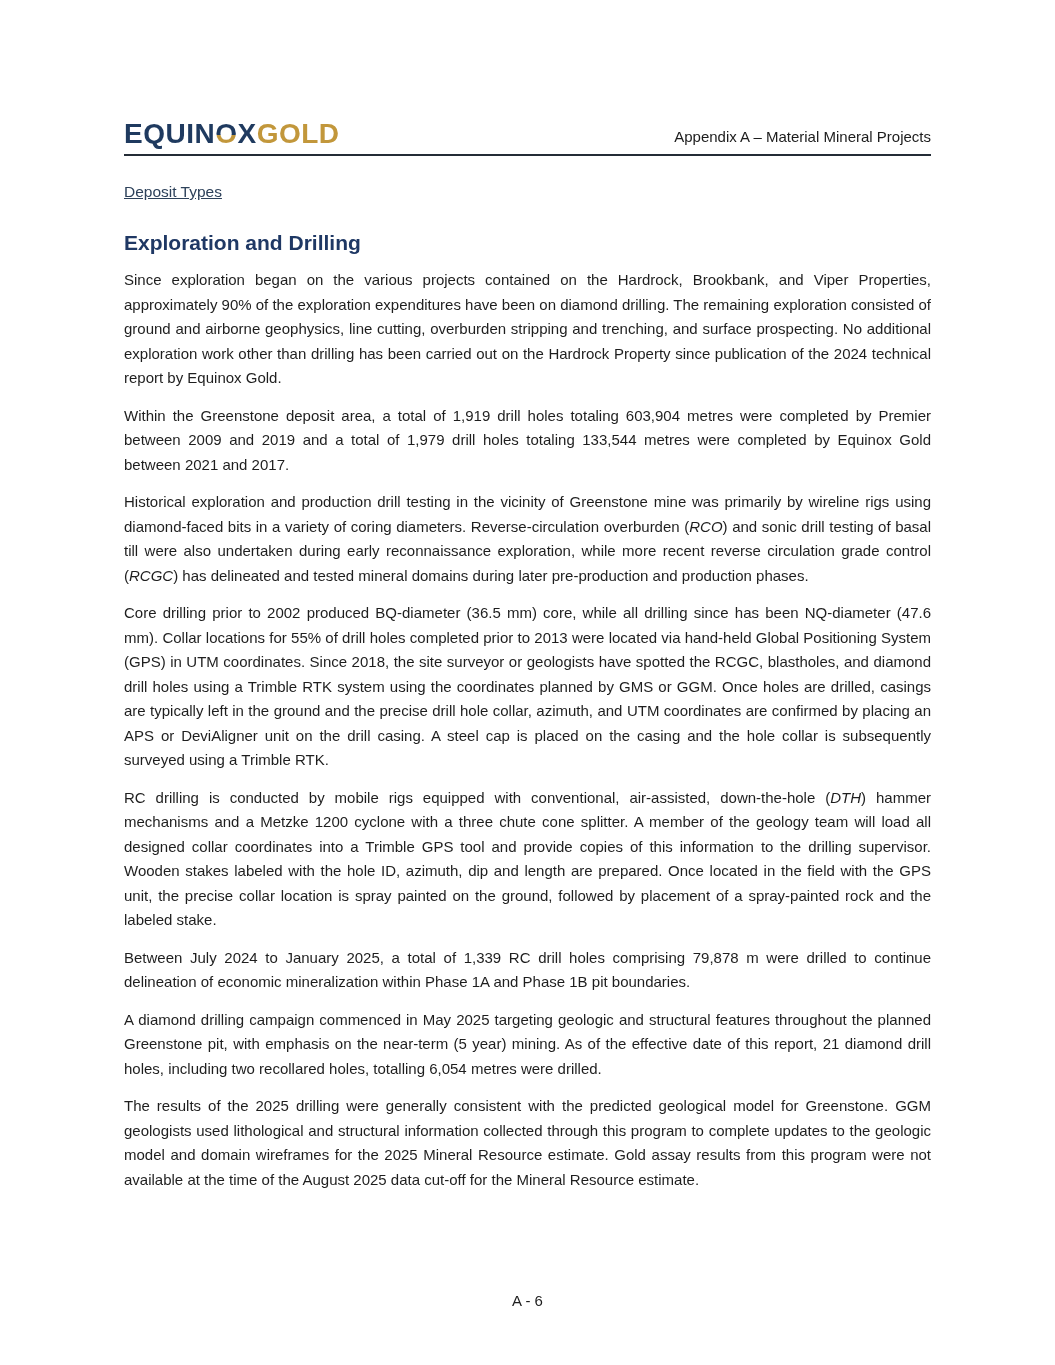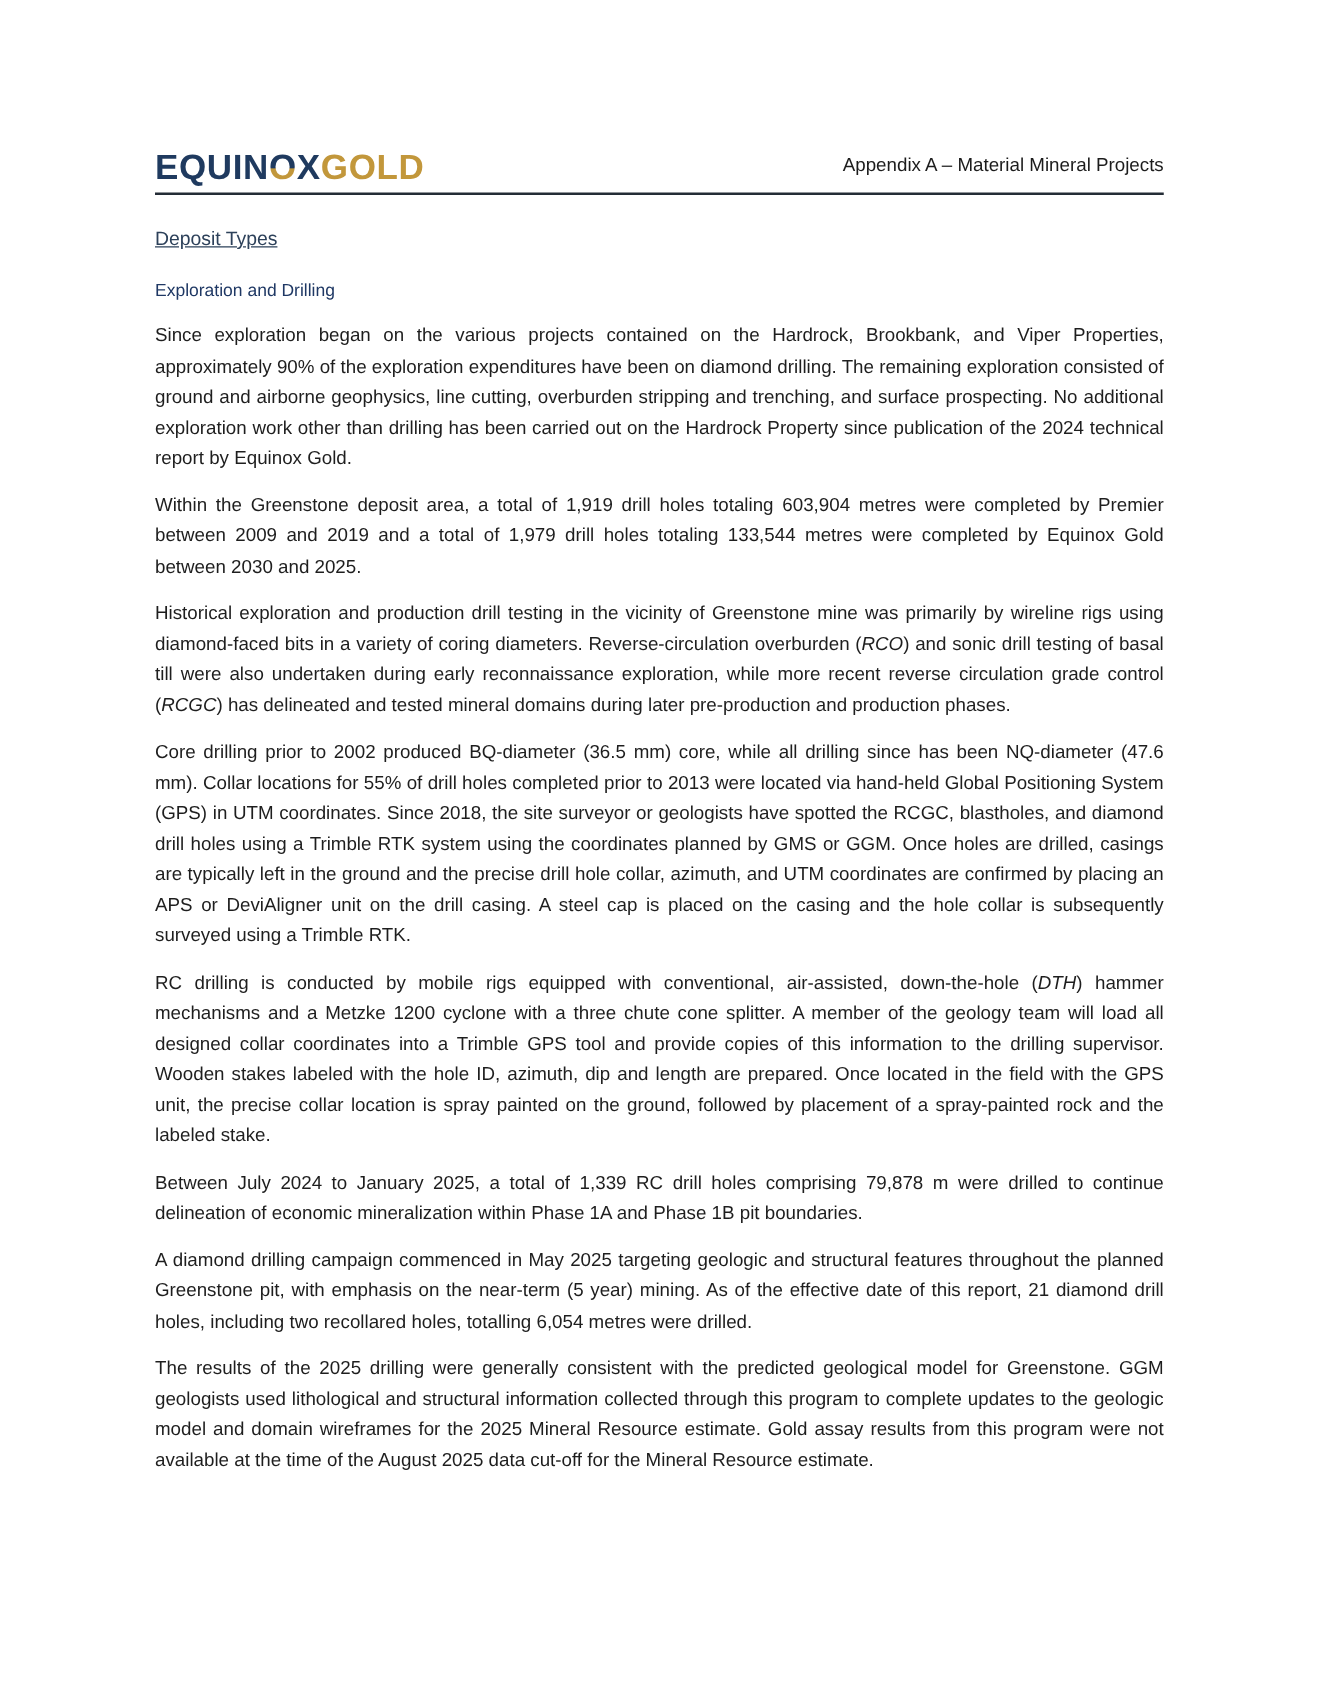--- a/index.html
+++ b/index.html
@@ -15,21 +15,21 @@
   .page {
     position: relative;
     width: 1055px;
     height: 1365px;
     padding: 120px 124px 0 124px;
     background: #ffffff;
   }
   .header-row {
     display: flex;
     justify-content: space-between;
-    align-items: center;
+    align-items: flex-end;
     border-bottom: 2px solid #242c36;
     padding-bottom: 6px;
   }
   .logo {
     font-size: 28px;
     font-weight: 700;
     letter-spacing: 0.5px;
     line-height: 1;
     white-space: nowrap;
   }
@@ -53,23 +53,23 @@
     font-size: 15px;
     line-height: 24.5px;
   }
   .heading-link {
     color: #2d415a;
     text-decoration: underline;
     font-size: 15.5px;
   }
   .heading-bold {
     color: #1f3864;
-    font-weight: 400;
-    font-size: 14px;
-    margin-top: 15px;
+    font-weight: 700;
+    font-size: 21px;
+    margin-top: 26px;
     margin-bottom: 13px;
   }
   p.para {
     text-align: justify;
     margin-bottom: 13px;
     color: #1e1e1e;
   }
   p.para strong em { font-weight: 400; font-style: italic; }
   .footer {
     position: absolute;
@@ -92,24 +92,25 @@
   </div>
 
   <div class="doc-body">
 
     <div class="heading-link">Deposit Types</div>
 
 
     <div class="heading-bold">Exploration and Drilling</div>
 
     <p class="para">Since exploration began on the various projects contained on the Hardrock, Brookbank, and Viper Properties, approximately 90% of the exploration expenditures have been on diamond drilling. The remaining exploration consisted of ground and airborne geophysics, line cutting, overburden stripping and trenching, and surface prospecting. No additional exploration work other than drilling has been carried out on the Hardrock Property since publication of the 2024 technical report by Equinox Gold.</p>
-    <p class="para">Within the Greenstone deposit area, a total of 1,919 drill holes totaling 603,904 metres were completed by Premier between 2009 and 2019 and a total of 1,979 drill holes totaling 133,544 metres were completed by Equinox Gold between 2030 and 2025.</p>
+    <p class="para">Within the Greenstone deposit area, a total of 1,919 drill holes totaling 603,904 metres were completed by Premier between 2009 and 2019 and a total of 1,979 drill holes totaling 133,544 metres were completed by Equinox Gold between 2021 and 2017.</p>
     <p class="para">Historical exploration and production drill testing in the vicinity of Greenstone mine was primarily by wireline rigs using diamond-faced bits in a variety of coring diameters. Reverse-circulation overburden (<strong><em>RCO</em></strong>) and sonic drill testing of basal till were also undertaken during early reconnaissance exploration, while more recent reverse circulation grade control (<strong><em>RCGC</em></strong>) has delineated and tested mineral domains during later pre-production and production phases.</p>
     <p class="para">Core drilling prior to 2002 produced BQ-diameter (36.5 mm) core, while all drilling since has been NQ-diameter (47.6 mm). Collar locations for 55% of drill holes completed prior to 2013 were located via hand-held Global Positioning System (GPS) in UTM coordinates. Since 2018, the site surveyor or geologists have spotted the RCGC, blastholes, and diamond drill holes using a Trimble RTK system using the coordinates planned by GMS or GGM. Once holes are drilled, casings are typically left in the ground and the precise drill hole collar, azimuth, and UTM coordinates are confirmed by placing an APS or DeviAligner unit on the drill casing. A steel cap is placed on the casing and the hole collar is subsequently surveyed using a Trimble RTK.</p>
     <p class="para">RC drilling is conducted by mobile rigs equipped with conventional, air-assisted, down-the-hole (<strong><em>DTH</em></strong>) hammer mechanisms and a Metzke 1200 cyclone with a three chute cone splitter. A member of the geology team will load all designed collar coordinates into a Trimble GPS tool and provide copies of this information to the drilling supervisor. Wooden stakes labeled with the hole ID, azimuth, dip and length are prepared. Once located in the field with the GPS unit, the precise collar location is spray painted on the ground, followed by placement of a spray-painted rock and the labeled stake.</p>
     <p class="para">Between July 2024 to January 2025, a total of 1,339 RC drill holes comprising 79,878 m were drilled to continue delineation of economic mineralization within Phase 1A and Phase 1B pit boundaries.</p>
     <p class="para">A diamond drilling campaign commenced in May 2025 targeting geologic and structural features throughout the planned Greenstone pit, with emphasis on the near-term (5 year) mining. As of the effective date of this report, 21 diamond drill holes, including two recollared holes, totalling 6,054 metres were drilled.</p>
     <p class="para">The results of the 2025 drilling were generally consistent with the predicted geological model for Greenstone. GGM geologists used lithological and structural information collected through this program to complete updates to the geologic model and domain wireframes for the 2025 Mineral Resource estimate. Gold assay results from this program were not available at the time of the August 2025 data cut-off for the Mineral Resource estimate.</p>
 
   </div>
 
+  <div class="footer">A - 6</div>
 
 </div>
 
 </body></html>

